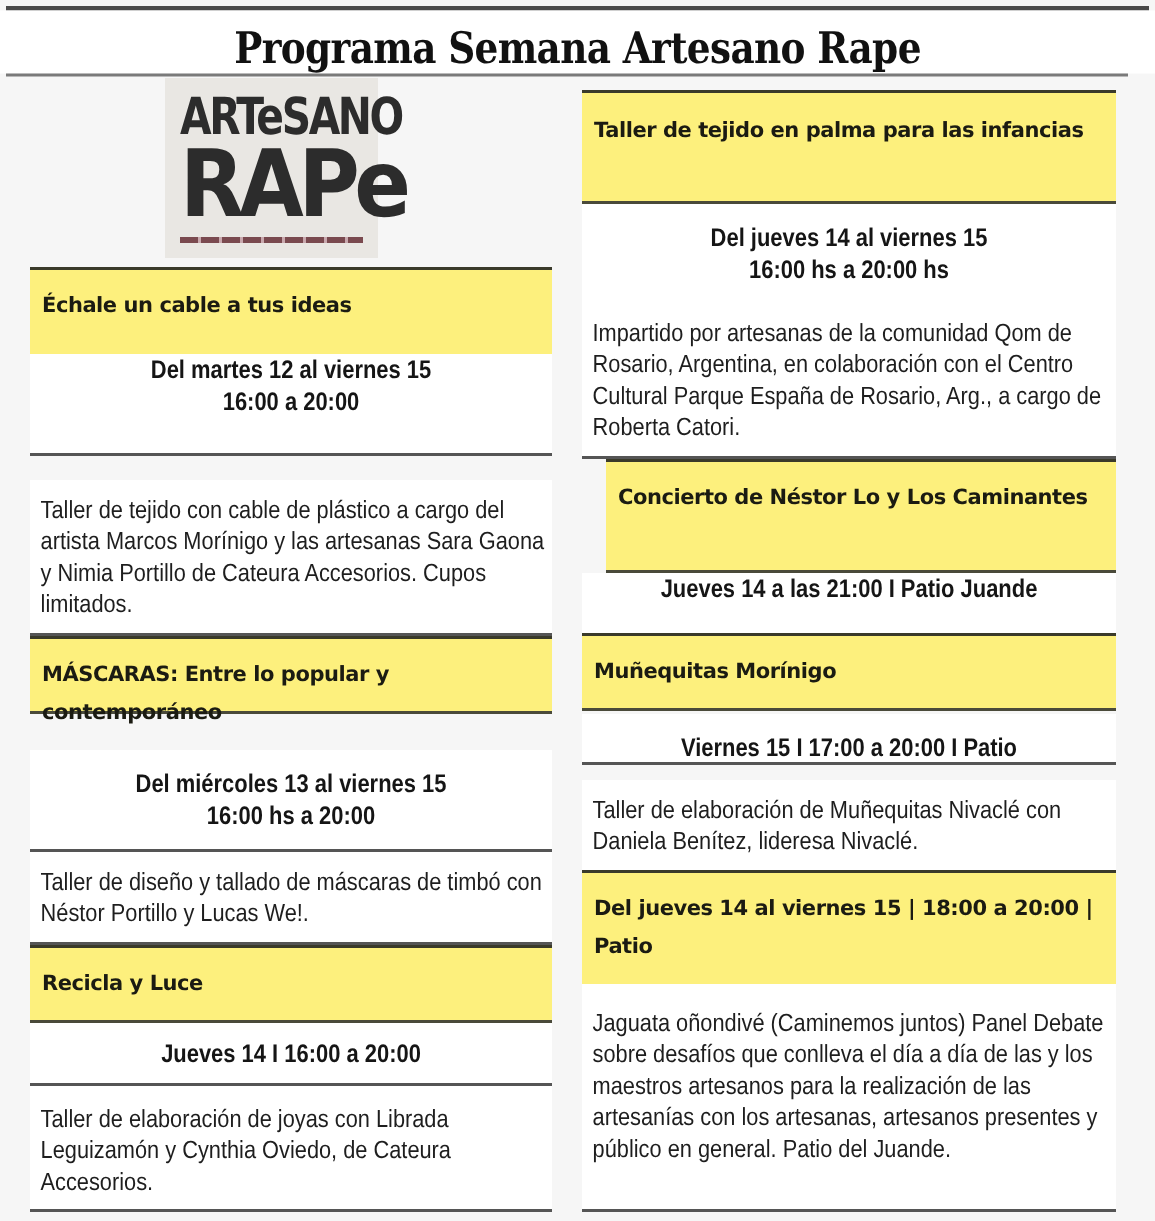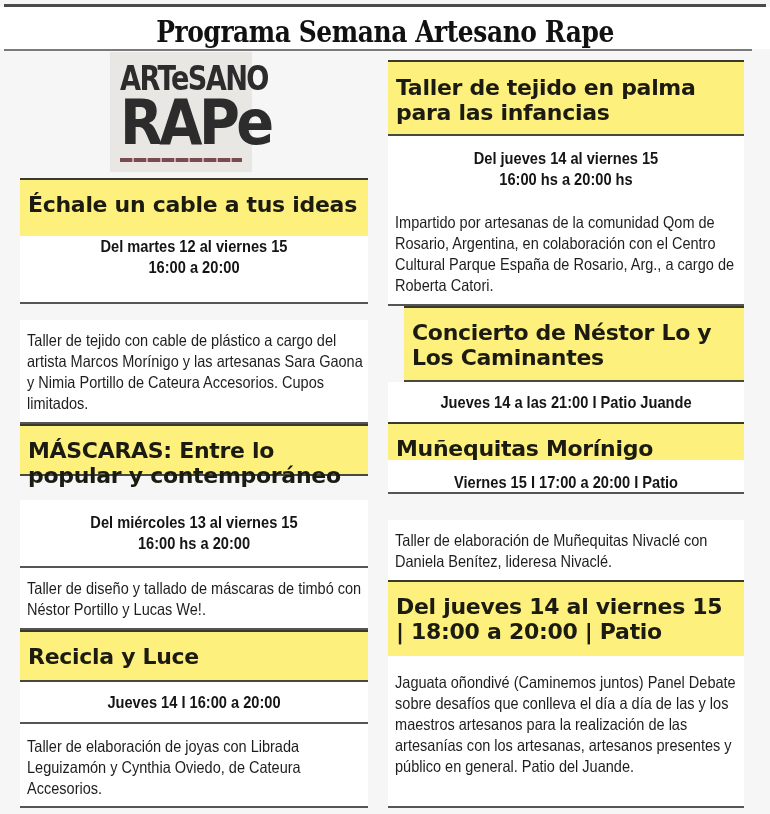--- a/index.html
+++ b/index.html
@@ -22,21 +22,21 @@
   .logo {
     position:absolute; left:90px; top:0px; width:142px; height:120px; background:#e9e7e3;
   }
   .logo-line1 { position:absolute; left:10px; top:6px; font-family:"DejaVu Sans", sans-serif; font-weight:bold; font-size:34px; color:#2c2c2c; letter-spacing:-2px; transform:scaleX(0.8); transform-origin:left; }
   .logo-line2 { position:absolute; left:10px; top:40px; font-family:"DejaVu Sans", sans-serif; font-weight:bold; font-size:62px; color:#2c2c2c; letter-spacing:-4px; transform:scaleX(0.9); transform-origin:left; line-height:1; }
   .logo-strip { position:absolute; left:10px; right:10px; top:106px; height:4px; background:repeating-linear-gradient(90deg,#7a4a4f 0 12px,#c9a9ae 12px 14px); }
 
   .sec { position:absolute; left:0; right:0; }
   .hdr { background:#fdf07d; border-top:2px solid #3a3a2a; border-bottom:2px solid #4a4a3a; box-sizing:border-box; }
   .hdr span {
-    display:block; font-family:"DejaVu Sans", sans-serif; font-weight:bold; font-size:22px; line-height:25px;
+    display:block; font-family:"DejaVu Sans", sans-serif; font-weight:bold; font-size:14px; line-height:25px;
     color:#1b1b12; padding:0 8px; letter-spacing:-0.3px;
   }
   .date { background:#fff; border-bottom:2px solid #555; box-sizing:border-box; text-align:center; }
   .date span {
     display:block; font-family:"Liberation Sans", sans-serif; font-weight:bold; font-size:17px; line-height:21px;
     transform:scaleX(0.86); transform-origin:center; color:#151515;
   }
   .desc { background:#fff; border-bottom:2px solid #555; box-sizing:border-box; }
   .desc span {
     display:block; font-family:"Liberation Sans", sans-serif; font-size:16.5px; line-height:21px;
@@ -101,28 +101,28 @@
     <span>Del jueves 14 al viernes 15</span>
     <span>16:00 hs a 20:00 hs</span>
   </div>
   <div class="sec desc" style="top:150px;height:104px;padding-top:10px;">
     <span>Impartido por artesanas de la comunidad Qom de Rosario, Argentina, en colaboración con el Centro Cultural Parque España de Rosario, Arg., a cargo de Roberta Catori.</span>
   </div>
 
   <div class="sec hdr" style="top:254px;height:76px;padding-top:12px;margin-left:16px;">
     <span>Concierto de Néstor Lo y Los Caminantes</span>
   </div>
-  <div class="sec date" style="top:330px;height:44px;padding-top:10px;">
+  <div class="sec date" style="top:330px;height:44px;">
     <span>Jueves 14 a las 21:00  I  Patio Juande</span>
   </div>
 
   <div class="sec hdr" style="top:370px;height:52px;padding-top:12px;">
     <span>Muñequitas Morínigo</span>
   </div>
-  <div class="sec date" style="top:408px;height:34px;padding-top:12px;">
+  <div class="sec date" style="top:424px;height:34px;padding-top:12px;">
     <span>Viernes 15  I  17:00 a 20:00  I  Patio</span>
   </div>
   <div class="sec desc" style="top:468px;height:72px;padding-top:10px;">
     <span>Taller de elaboración de Muñequitas Nivaclé con Daniela Benítez, lideresa Nivaclé.</span>
   </div>
 
   <div class="sec hdr" style="top:528px;height:85px;padding-top:12px;">
     <span>Del jueves 14 al viernes 15 | 18:00 a 20:00 | Patio</span>
   </div>
   <div class="sec desc" style="top:604px;height:152px;padding-top:16px;">

